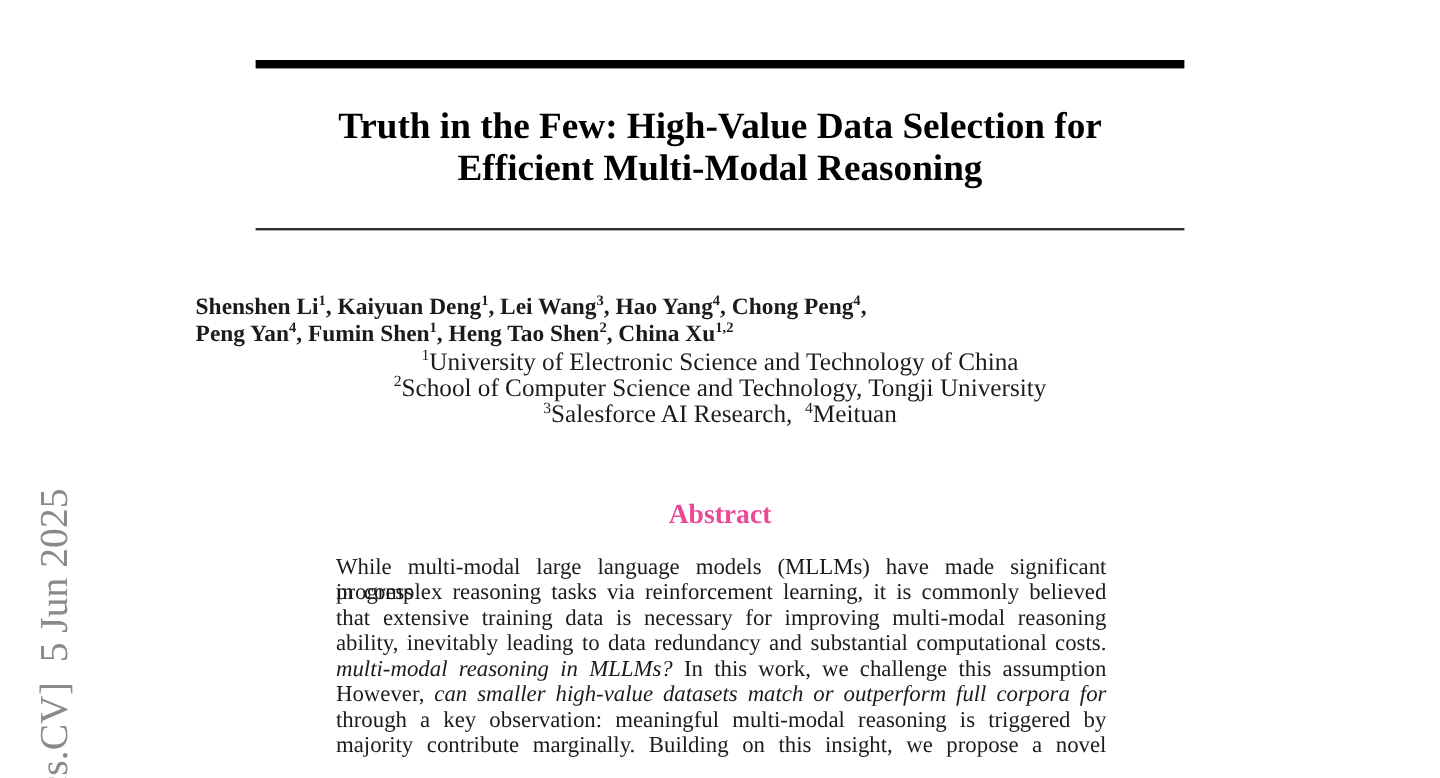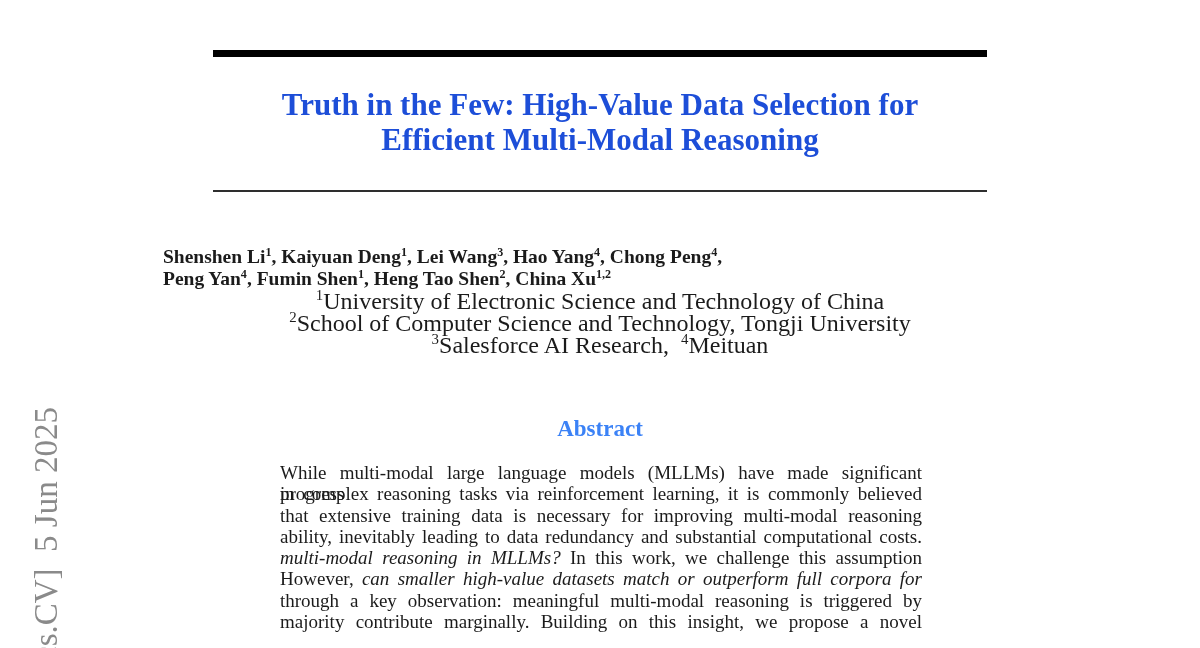--- a/index.html
+++ b/index.html
@@ -42,51 +42,51 @@
   .title {
     position: absolute;
     left: 213px;
     top: 87px;
     width: 774px;
     margin: 0;
     text-align: center;
     font-size: 31px;
     line-height: 35px;
     font-weight: bold;
-    color: #1d4ed8;
+    color: #000000;
   }
   .authors {
     position: absolute;
     left: 163px;
     top: 246px;
     width: 874px;
     text-align: left;
     font-size: 19.5px;
     line-height: 21.5px;
     font-weight: bold;
   }
   .affiliations {
     position: absolute;
     left: 163px;
     top: 290px;
     width: 874px;
     text-align: center;
-    font-size: 24px;
+    font-size: 21px;
     line-height: 22px;
   }
   .abstract-heading {
     position: absolute;
     left: 213px;
     top: 416px;
     width: 774px;
     margin: 0;
     text-align: center;
     font-size: 23px;
     font-weight: bold;
-    color: #3b82f6;
+    color: #ec4899;
   }
   .abstract-body {
     position: absolute;
     left: 280px;
     top: 462px;
     width: 642px;
     font-size: 19px;
     line-height: 21.3px;
   }
   .abs-line {

